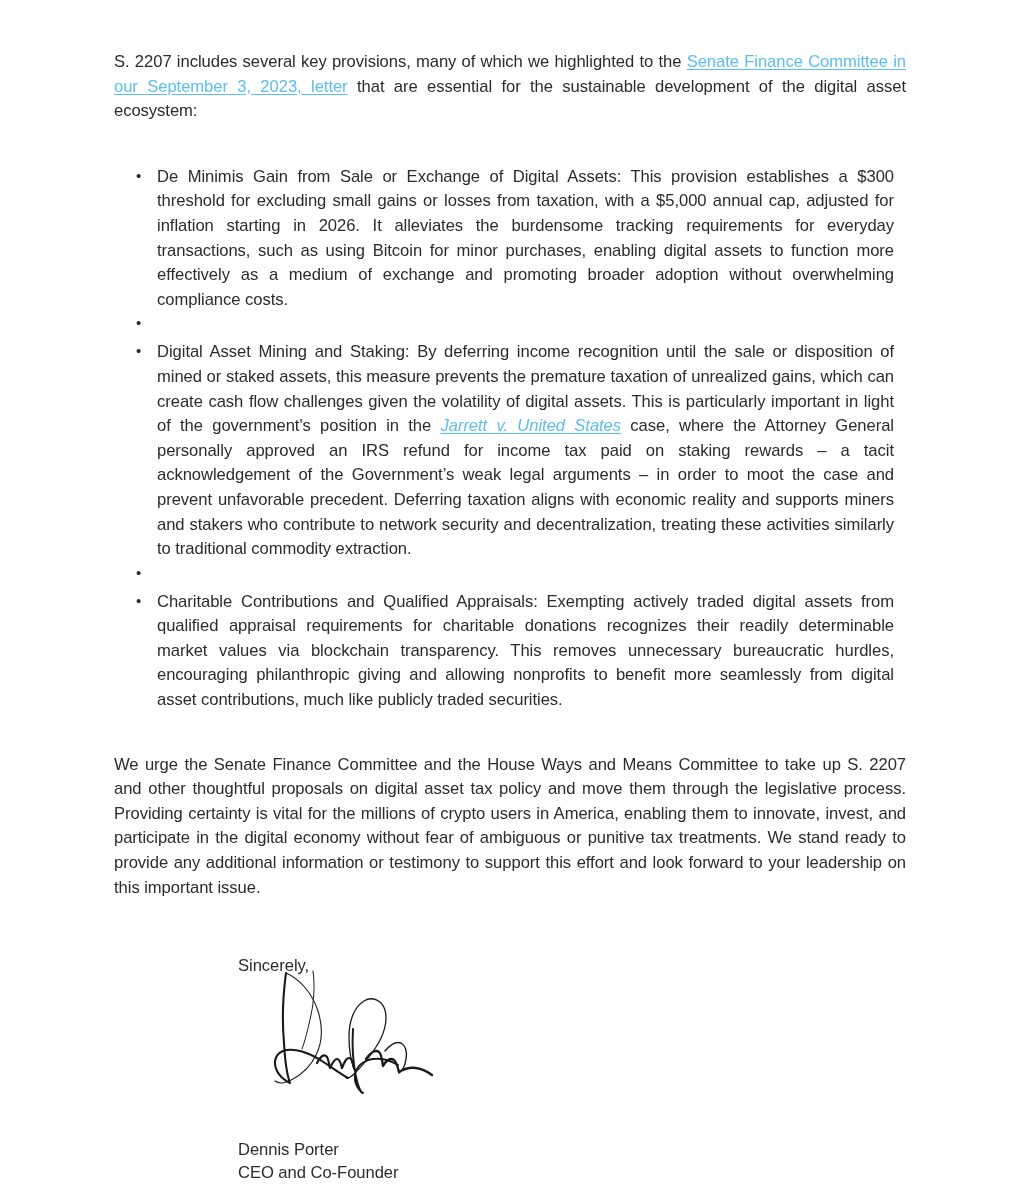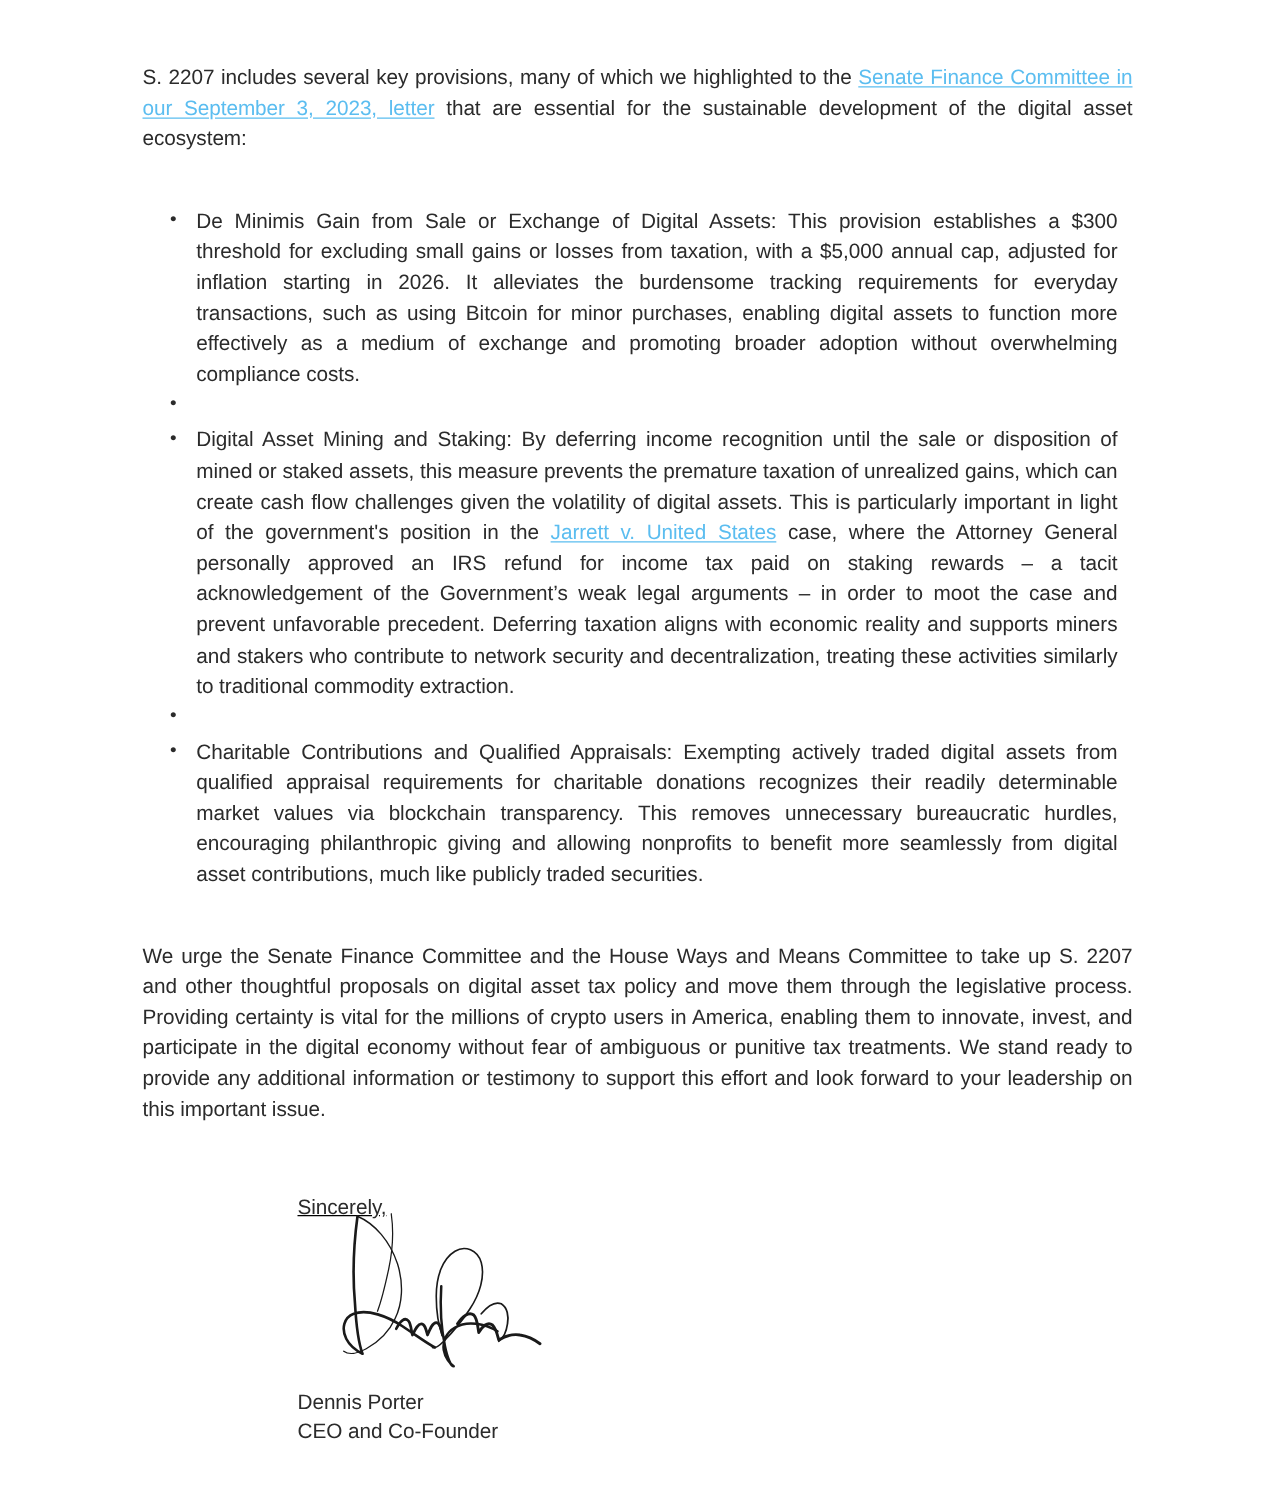--- a/index.html
+++ b/index.html
@@ -46,20 +46,21 @@
   p.intro-para { margin-bottom: 0; }
 
   a.doc-link {
     color: #5bbdf0;
     text-decoration: underline;
     text-decoration-color: #5bbdf0;
     text-underline-offset: 2px;
     cursor: pointer;
   }
   a.doc-link.italic-link {
+    font-style: italic;
   }
 
   ul.provisions {
     list-style: none;
     margin: 12px;
     padding: 0;
   }
   ul.provisions > li {
     position: relative;
     padding-left: 31px;
@@ -83,41 +84,40 @@
 
   .spacer-intro-to-list { height: 29px; }
   .spacer-li { height: 28px; }
   .spacer-list-to-closing { height: 28px; }
 
   .signature-block {
     position: absolute;
     left: 238px;
     top: 955px;
     width: 420px;
-    text-decoration: underline;
   }
   .sincerely {
     font-size: 16.6px;
     line-height: 22px;
     color: #2b2b2b;
     letter-spacing: -0.05px;
     margin: 0;
   }
   .signature-art {
     position: absolute;
     left: 18px;
     top: 14px;
     width: 200px;
     height: 135px;
     pointer-events: none;
   }
   .signer {
     position: absolute;
     left: 0px;
-    top: 156px;
+    top: 184px;
     font-size: 16.6px;
     line-height: 22.5px;
     color: #2b2b2b;
     letter-spacing: -0.05px;
   }
   .signer div { white-space: nowrap; }
 </style>
 </head>
 <body>
 

